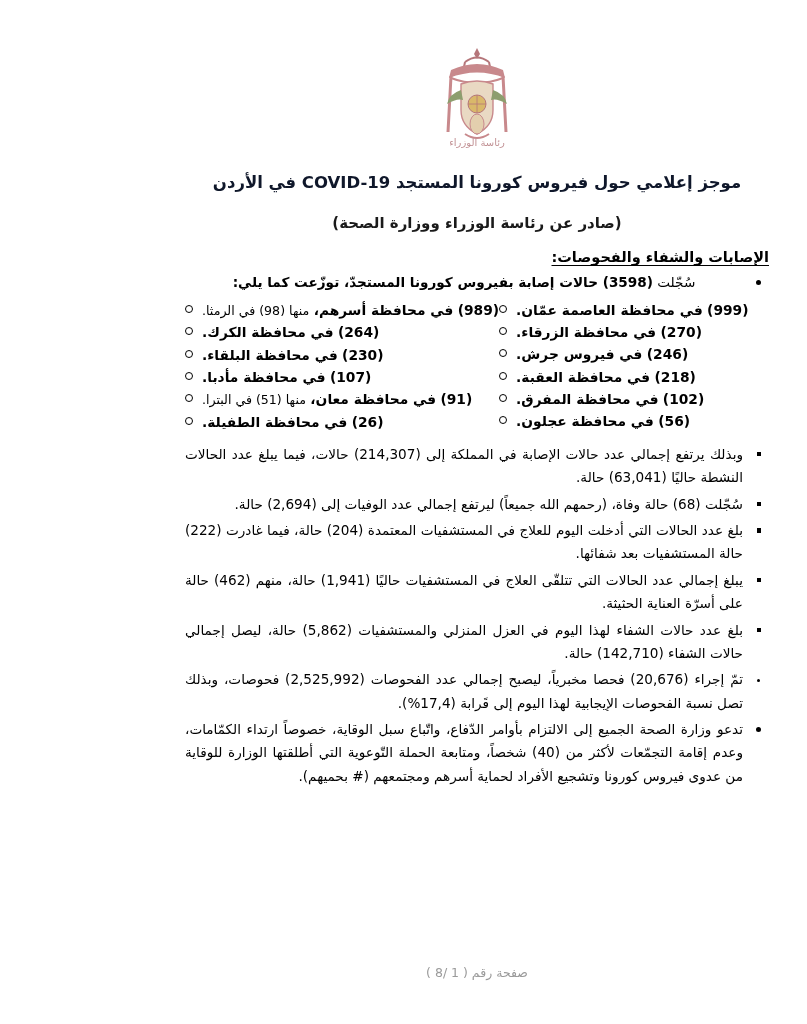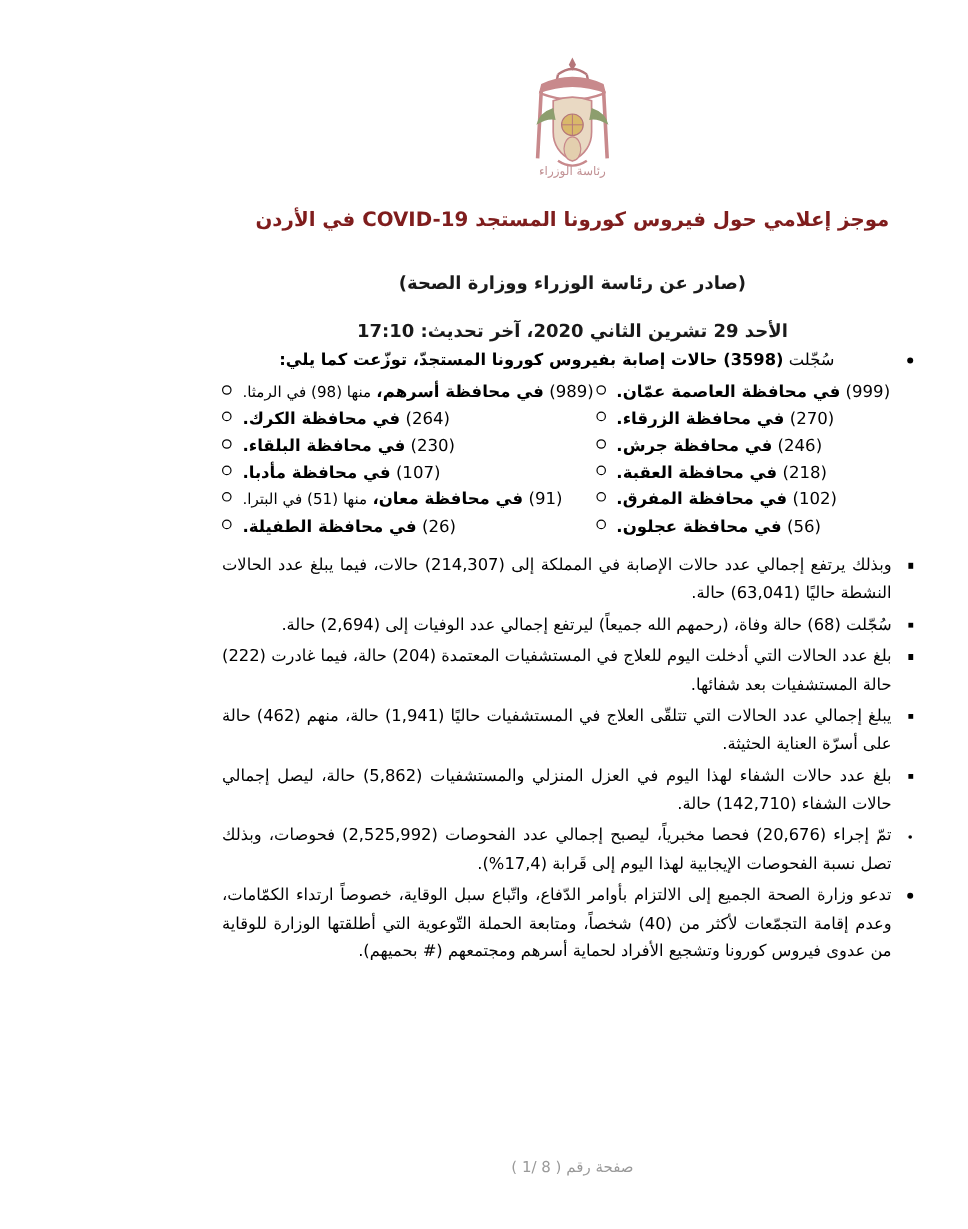--- a/index.html
+++ b/index.html
@@ -41,30 +41,30 @@
   .emblem svg { display: block; }
 
   
   .title-block {
     margin-top: 20px;
     text-align: center;
   }
   .doc-title {
     font-size: 16.5px;
     font-weight: bold;
-    color: #7f1d1d;
+    color: #0f172a;
     letter-spacing: 0;
     line-height: 1.6;
     white-space: nowrap;
   }
   .doc-subtitle {
     font-size: 15px;
     font-weight: bold;
     color: #1a1a1a;
-    margin-top: 28px;
+    margin-top: 15px;
     line-height: 1.6;
   }
   .doc-date {
     font-size: 15px;
     font-weight: bold;
     color: #1a1a1a;
     margin-top: 17px;
     line-height: 1.55;
     text-align: center;
   }
@@ -159,21 +159,21 @@
     width: 6px;
     height: 6px;
     border: 1.2px solid #000;
     border-radius: 50%;
     background: transparent;
     flex: 0 0 auto;
     position: relative;
     top: -2px;
   }
   .gov-text { font-size: 13.8px; line-height: 1.62; white-space: nowrap; }
-  .gov-count { font-weight: normal; }
+  .gov-count { font-weight: bold; }
   .gov-name  { font-weight: bold; }
   .gov-note  { font-weight: normal; font-size: 12.6px; }
 
   
   .footer {
     position: absolute;
     bottom: 44px;
     left: 0;
     right: 0;
     text-align: center;
@@ -212,43 +212,43 @@
           <path d="M34 92 q12 8 24 0" stroke="#c8898c" stroke-width="2"></path>
         </g>
         <text x="46" y="104" text-anchor="middle" font-family="DejaVu Sans, sans-serif" font-size="10" fill="#c29295">رئاسة الوزراء</text>
       </svg>
     </div>
   </div>
 
   <div class="title-block">
     <div class="doc-title">موجز إعلامي حول فيروس كورونا المستجد COVID-19 في الأردن</div>
     <div class="doc-subtitle">(صادر عن رئاسة الوزراء ووزارة الصحة)</div>
-    <div class="doc-date">الأحد 29 تشرين الثاني 2020، آخر تحديث: 17:10</div>
   </div>
 
+  <div class="section-heading">الإصابات والشفاء والفحوصات:</div>
 
   <ul class="lvl1">
     <li class="center-li">
       <span>سُجّلت </span><b>(3598)</b><b> حالات إصابة بفيروس كورونا المستجدّ، توزّعت كما يلي:</b>
     </li>
   </ul>
 
   <div class="gov-grid">
 
     <div class="gov-col right">
       <div class="gov-row">
         <span class="gov-text"><b class="gov-count">(999)</b> <b class="gov-name">في محافظة العاصمة عمّان.</b></span>
         <span class="hollow-bullet"></span>
       </div>
       <div class="gov-row">
         <span class="gov-text"><b class="gov-count">(270)</b> <b class="gov-name">في محافظة الزرقاء.</b></span>
         <span class="hollow-bullet"></span>
       </div>
       <div class="gov-row">
-        <span class="gov-text"><b class="gov-count">(246)</b> <b class="gov-name">في محافظة جرش.</b></span>
+        <span class="gov-text"><b class="gov-count">(246)</b> <b class="gov-name">في فيروس جرش.</b></span>
         <span class="hollow-bullet"></span>
       </div>
       <div class="gov-row">
         <span class="gov-text"><b class="gov-count">(218)</b> <b class="gov-name">في محافظة العقبة.</b></span>
         <span class="hollow-bullet"></span>
       </div>
       <div class="gov-row">
         <span class="gov-text"><b class="gov-count">(102)</b> <b class="gov-name">في محافظة المفرق.</b></span>
         <span class="hollow-bullet"></span>
       </div>
@@ -293,15 +293,15 @@
     <li class="sq">يبلغ إجمالي عدد الحالات التي تتلقّى العلاج في المستشفيات حاليًا (1,941) حالة، منهم (462) حالة على أسرّة العناية الحثيثة.</li>
     <li class="sq">بلغ عدد حالات الشفاء لهذا اليوم في العزل المنزلي والمستشفيات (5,862) حالة، ليصل إجمالي حالات الشفاء (142,710) حالة.</li>
     <li class="dotmini">تمّ إجراء (20,676) فحصا مخبرياً، ليصبح إجمالي عدد الفحوصات (2,525,992) فحوصات، وبذلك تصل نسبة الفحوصات الإيجابية لهذا اليوم إلى قَرابة (17,4%).</li>
   </ul>
 
 
   <ul class="lvl1">
     <li>تدعو وزارة الصحة الجميع إلى الالتزام بأوامر الدّفاع، واتّباع سبل الوقاية، خصوصاً ارتداء الكمّامات، وعدم إقامة التجمّعات لأكثر من (40) شخصاً، ومتابعة الحملة التّوعوية التي أطلقتها الوزارة  للوقاية من عدوى فيروس كورونا وتشجيع الأفراد لحماية أسرهم ومجتمعهم (# بحميهم).</li>
   </ul>
 
-  <div class="footer">صفحة رقم ( 8 /1 )</div>
+  <div class="footer">صفحة رقم ( 1 /8 )</div>
 
 </div>
 
 </body></html>

